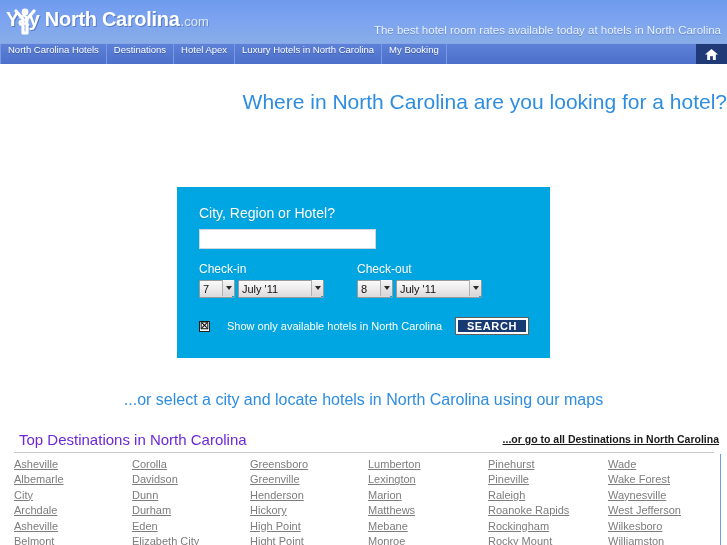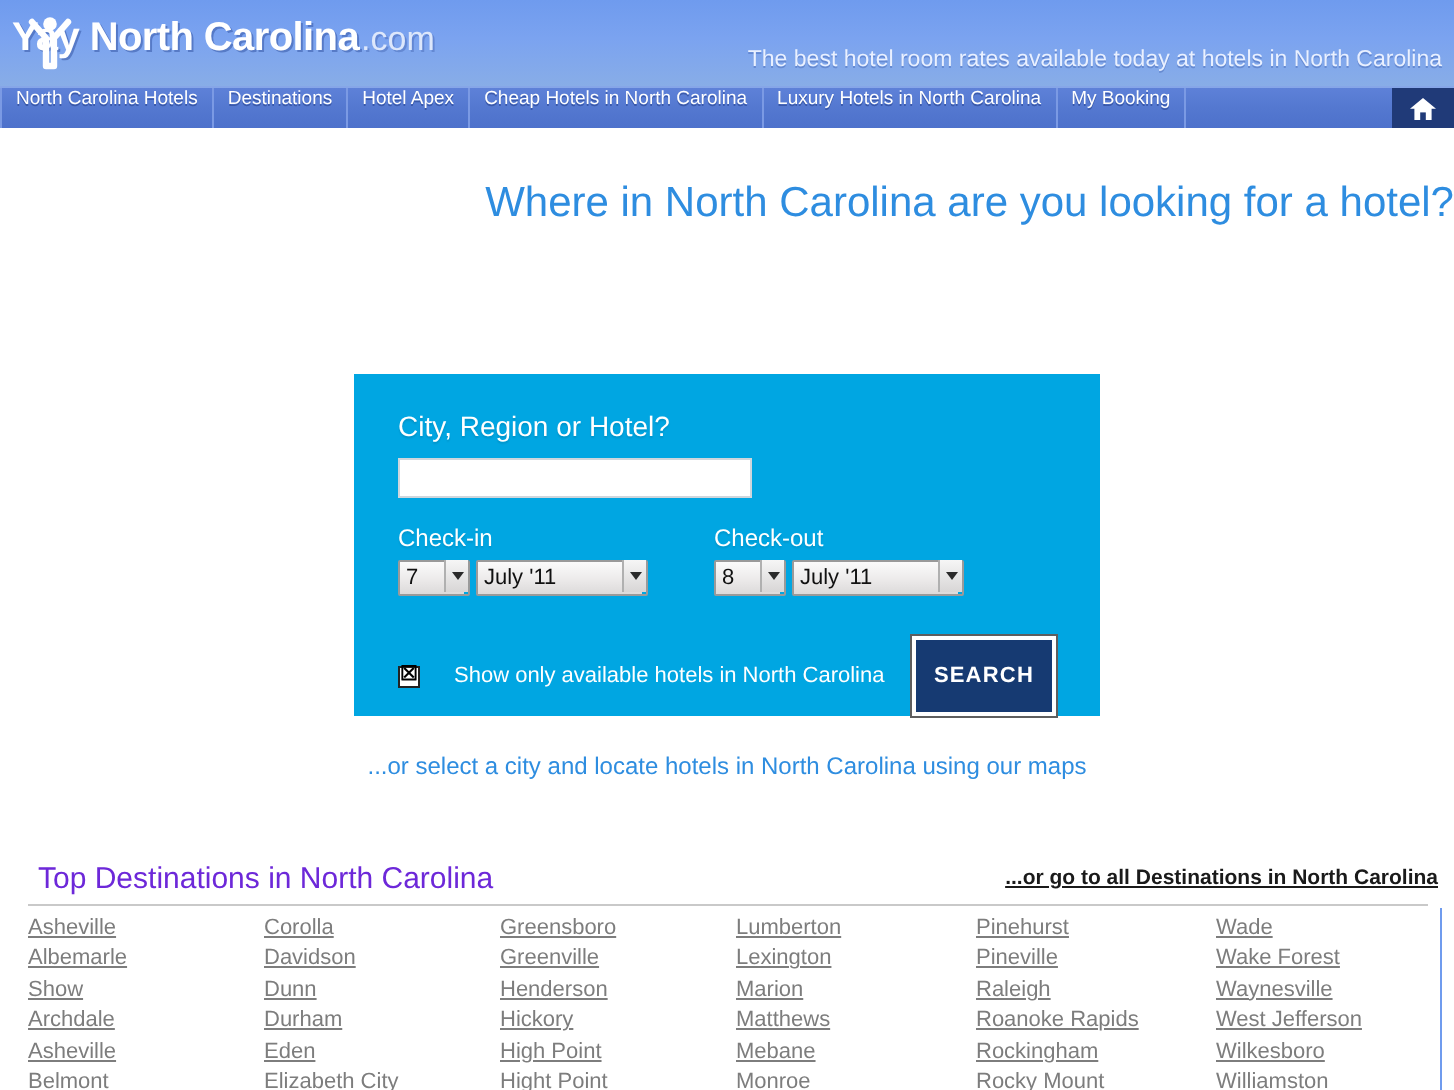--- a/index.html
+++ b/index.html
@@ -37,21 +37,21 @@
   }
   #logo-text {
     font-size: 20px;
     font-weight: bold;
     color: #ffffff;
     letter-spacing: -0.3px;
     text-shadow: 1px 1px 0 rgba(40,70,150,0.45);
     line-height: 30px;
   }
   #logo-tld {
-    font-size: 17px;
+    font-size: 13px;
     font-weight: normal;
     color: #dde7fb;
     margin-left: 1px;
     text-shadow: 1px 1px 0 rgba(40,70,150,0.3);
   }
   #tagline {
     position: absolute;
     right: 6px;
     top: 24px;
     font-size: 11.5px;
@@ -206,33 +206,33 @@
     white-space: nowrap;
     cursor: pointer;
   }
   #search-btn {
     margin-left: auto;
     background: #163a72;
     color: #ffffff;
     font-size: 11px;
     font-weight: bold;
     letter-spacing: 0.6px;
-    padding: 12px 9px;
+    padding: 0 9px;
     border: 2px solid #ffffff;
     outline: 1px solid #5e5e5e;
     cursor: pointer;
     font-family: "Liberation Sans", sans-serif;
   }
 
   #subheadline {
     position: absolute;
-    top: 312px;
+    top: 327px;
     left: 0; right: 0;
     text-align: center;
-    font-size: 12px;
+    font-size: 16px;
     color: #2e8de0;
   }
 
   
   #dest-header {
     position: absolute;
     top: 367px;
     left: 0;
     width: 727px;
     height: 22px;
@@ -309,23 +309,20 @@
 
 <div id="navbar">
   <div class="nav-item">
     <span>North Carolina Hotels</span>
   </div>
   <div class="nav-item">
     <span>Destinations</span>
   </div>
   <div class="nav-item">
     <span>Hotel Apex</span>
-  </div>
-  <div class="nav-item">
-    <span>Cheap Hotels in North Carolina</span>
   </div>
   <div class="nav-item">
     <span>Luxury Hotels in North Carolina</span>
   </div>
   <div class="nav-item">
     <span>My Booking</span>
   </div>
   <div id="nav-spacer"></div>
   <div id="nav-home">
     <svg width="15" height="13" viewBox="0 0 15 13">
@@ -404,21 +401,21 @@
   <div id="dest-header">
     <div id="dest-title">Top Destinations in North Carolina</div>
     <div id="all-dest-link">...or go to all Destinations in North Carolina</div>
   </div>
   <div id="dest-rule"></div>
 
   <div id="city-columns">
       <div class="city-col">
         <span class="city-link">Asheville</span>
         <span class="city-link">Albemarle</span>
-        <span class="city-link">Show</span>
+        <span class="city-link">City</span>
         <span class="city-link">Archdale</span>
         <span class="city-link">Asheville</span>
         <span class="city-link">Belmont</span>
       </div>
       <div class="city-col">
         <span class="city-link">Corolla</span>
         <span class="city-link">Davidson</span>
         <span class="city-link">Dunn</span>
         <span class="city-link">Durham</span>
         <span class="city-link">Eden</span>

